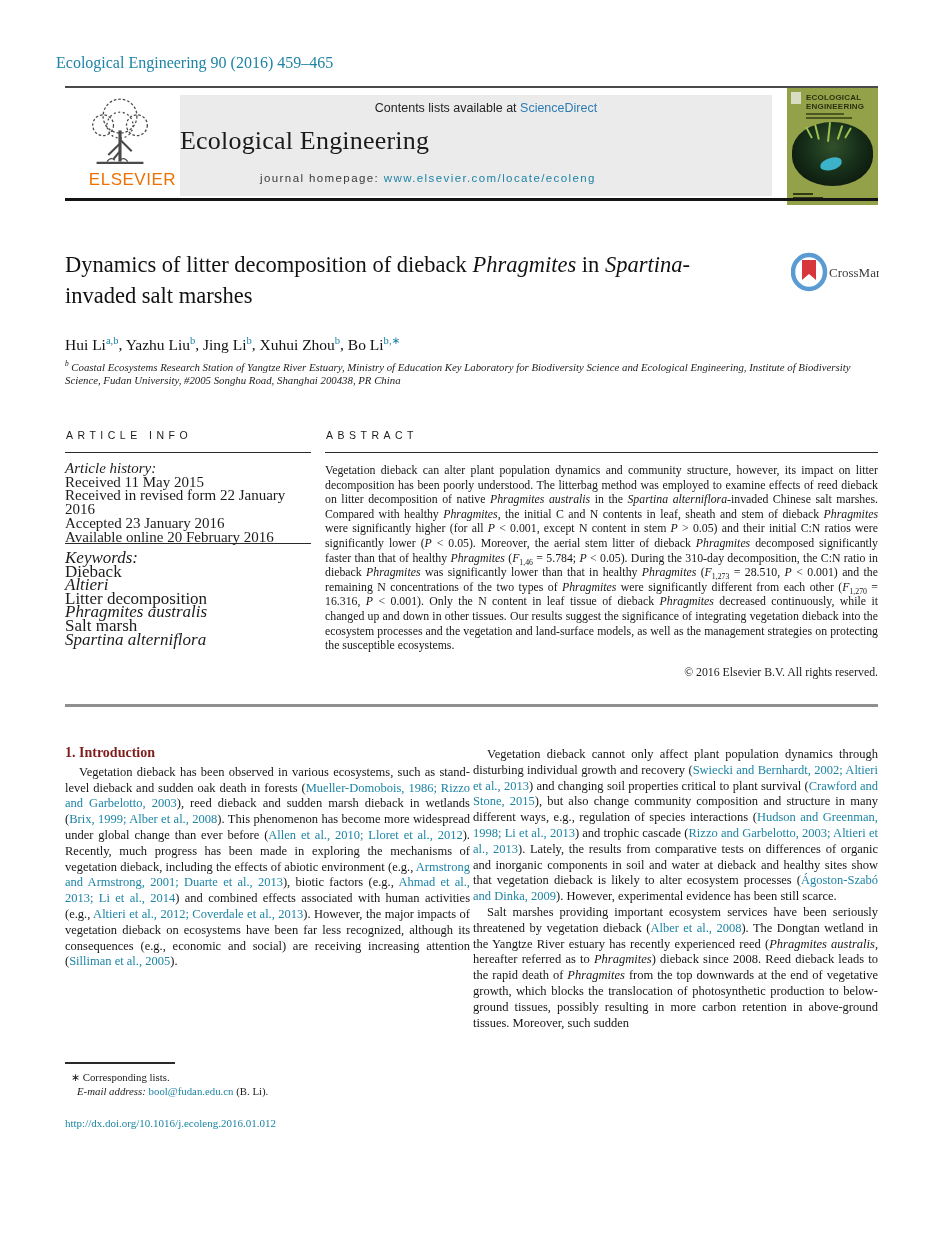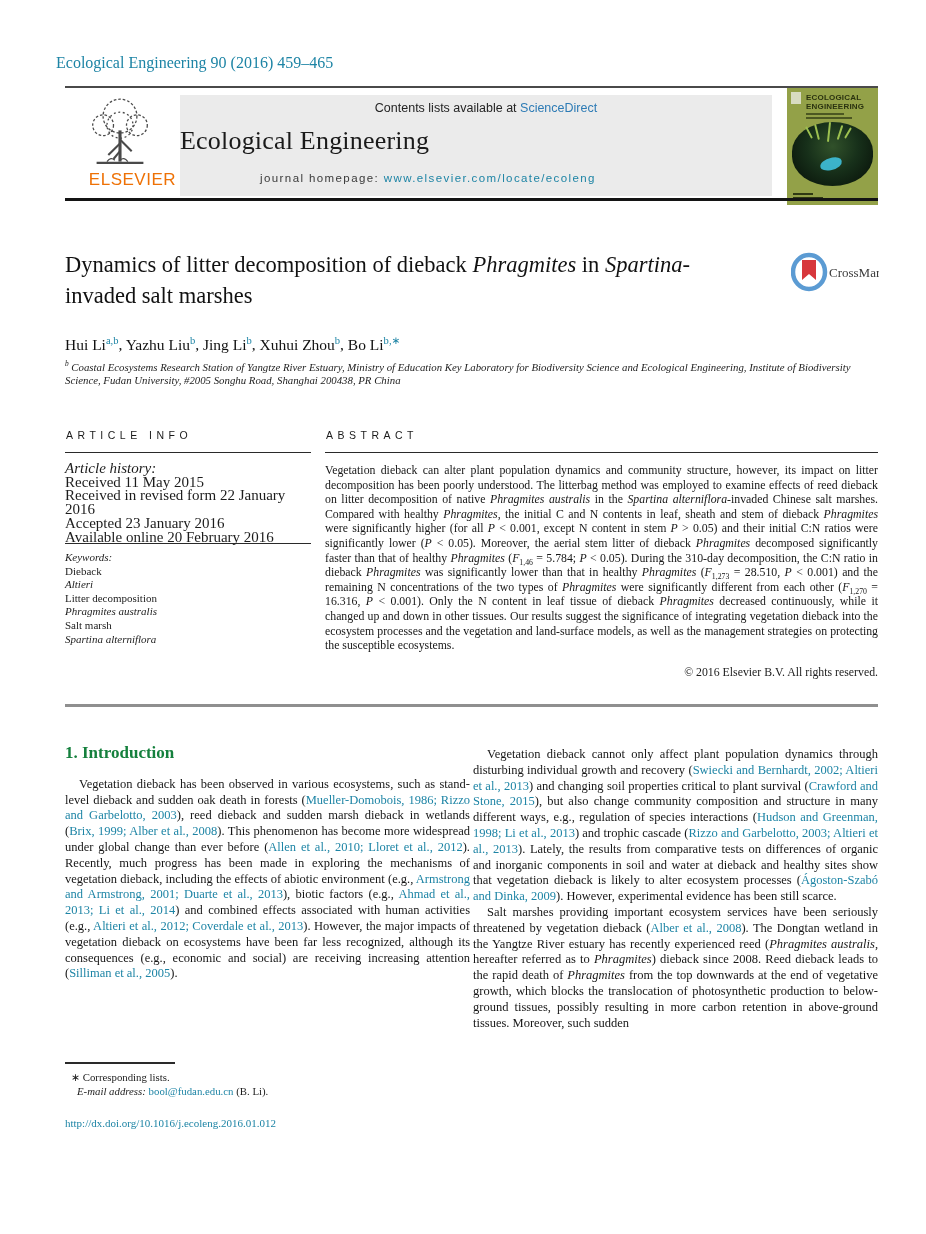--- a/index.html
+++ b/index.html
@@ -58,34 +58,34 @@
 
   
   .section-label { font-family:"Liberation Sans",sans-serif; font-size:10.5px; letter-spacing:4.5px;
     color:#1a1a1a; }
   #info-label { top:429px; left:66px; }
   #abs-label { top:429px; left:326px; }
   #info-rule1 { top:452px; left:65px; width:246px; height:1.4px; background:#2a2a2a; }
   #info-rule2 { top:543px; left:65px; width:246px; height:1.4px; background:#2a2a2a; }
   #abs-rule   { top:452px; left:325px; width:553px; height:1.4px; background:#2a2a2a; }
   #info-history { top:462px; left:65px; width:250px; font-size:15px; line-height:13.7px; }
-  #info-keywords { top:551px; left:65px; width:250px; font-size:11px; line-height:13.6px; }
+  #info-keywords { top:551px; left:65px; width:250px; font-size:17px; line-height:13.6px; }
   .info-label-line { font-style:italic; }
   #abstract-text { top:463px; left:325px; width:553px; font-size:11.8px; line-height:14.6px;
     text-align:justify; color:#161616; }
   #abstract-copyright { top:665px; left:325px; width:553px; text-align:right; font-size:11.8px; }
 
   #rule-mid { top:704px; left:65px; width:813px; height:2.5px; background:#8f8f8f; }
 
   
   .bodycol { font-size:12.5px; line-height:15.8px; text-align:justify; color:#161616; }
   #col-left  { top:745px; left:65px;  width:405px; }
   #col-right { top:747px; left:473px; width:405px; }
-  #intro-heading { font-family:"Liberation Sans",sans-serif; font-weight:bold; font-size:17px;
-    color:#15803d; margin-bottom:16px; font-family:"Liberation Serif",serif; }
+  #intro-heading { font-family:"Liberation Sans",sans-serif; font-weight:bold; font-size:14px;
+    color:#7f1d1d; margin-bottom:4px; font-family:"Liberation Serif",serif; }
   .para { text-indent:14px; }
 
   
   #footnote-rule { top:1062px; left:65px; width:110px; height:1.5px; background:#2a2a2a; }
   #footnote { top:1071px; left:65px; width:405px; font-size:10.8px; line-height:13.6px; }
   #footnote .fn-line2 { padding-left:12px; }
   #doi-block { top:1116px; left:65px; width:420px; font-size:11px; line-height:14px; }
 
   
   .seg-i { font-style:italic; }

